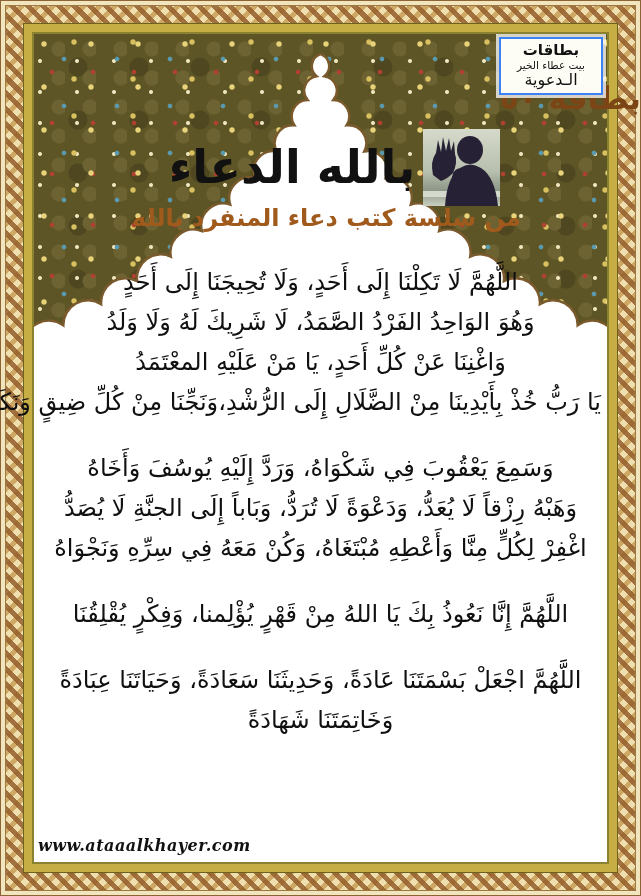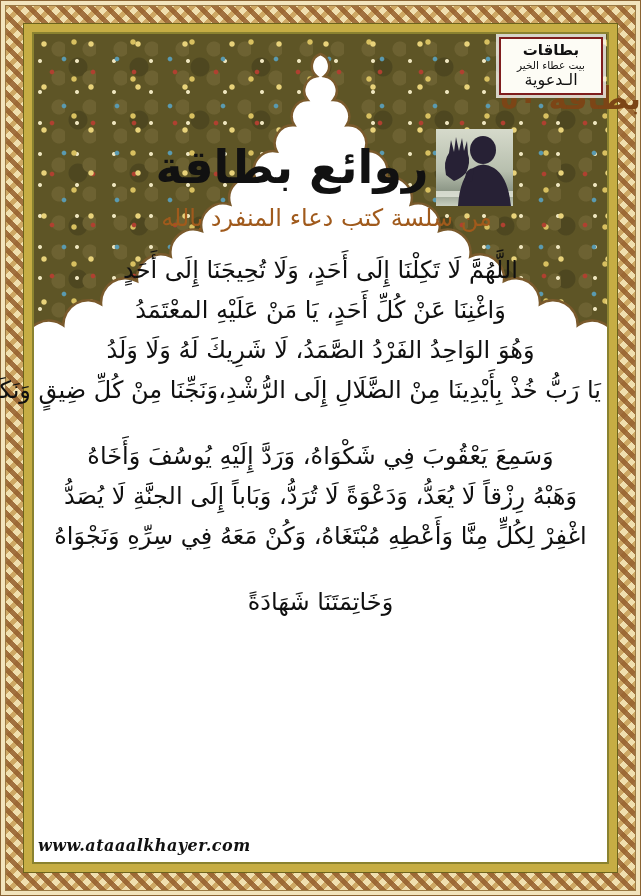--- a/index.html
+++ b/index.html
@@ -31,49 +31,49 @@
       radial-gradient(circle at 40px 8px,#d8c060 2.2px,transparent 3.2px),
       radial-gradient(circle at 6px 27px,#efe6c0 1.5px,transparent 2.4px),
       radial-gradient(circle at 25px 15px,#6d6232 7px,transparent 8px),
       radial-gradient(circle at 44px 33px,#4e4720 9px,transparent 10px);
     background-size:47px 43px,53px 47px,41px 51px,59px 37px,37px 31px,31px 29px,61px 53px;
   }
   .floral svg{position:absolute;inset:0;width:100%;height:100%;}
   
   .stamp{
     position:absolute;top:37px;right:38px;width:96px;z-index:6;
-    background:#fdfcf5;border:2px solid #7f1d1d;
+    background:#fdfcf5;border:2px solid #3b82f6;
     box-shadow:0 0 0 3px rgba(255,255,255,.75);
     text-align:center;color:#111;padding:3px 2px 4px;direction:rtl;
   }
   .stamp .s1{font-size:15px;font-weight:bold;line-height:17px;}
   .stamp .s2{font-size:10.5px;font-weight:normal;line-height:12px;}
   .stamp .s3{font-size:16px;font-weight:normal;line-height:18px;}
   
   .card-number{
     position:absolute;top:80px;left:0;right:0;z-index:5;
     text-align:right;font-size:31px;font-weight:bold;color:#7c4516;direction:rtl;
   }
   .title-row{
     position:absolute;top:127px;left:0;right:0;z-index:5;height:80px;
     display:flex;align-items:center;justify-content:center;gap:8px;
     transform:translateX(14px);
   }
   .main-title{font-size:46px;font-weight:bold;color:#111;direction:rtl;line-height:80px;}
   .prayer-img{width:77px;height:77px;flex:0 0 auto;display:block;}
   .subtitle{
     position:absolute;top:204px;left:0;right:0;z-index:5;
-    text-align:center;font-size:24px;font-weight:normal;color:#a05a1c;direction:rtl;padding-left:12px;
+    text-align:center;font-size:24px;font-weight:bold;color:#a05a1c;direction:rtl;padding-left:12px;
   }
   
   .duaa{
     position:absolute;top:246px;left:40px;right:40px;z-index:5;
     direction:rtl;text-align:center;color:#101010;
   }
-  .duaa .para{margin:4px 0 26px 0;}
+  .duaa .para{margin:16px 0 26px 0;}
   .duaa .line{white-space:nowrap;font-size:24px;line-height:40px;font-weight:500;}
   
   .site-url{
     position:absolute;left:38px;top:836px;z-index:5;
     font-family:"DejaVu Serif",serif;font-style:italic;font-weight:bold;
     font-size:16px;color:#111;letter-spacing:.5px;
   }
 </style>
 </head>
 <body>
@@ -93,21 +93,21 @@
 
   <div class="stamp">
     <div class="s1">بطاقات</div>
     <div class="s2">بيت عطاء الخير</div>
     <div class="s3">الـدعوية</div>
   </div>
 
   <div class="card-number">بطاقة ٥٠</div>
 
   <div class="title-row">
-    <div class="main-title">روائع بطاقة</div>
+    <div class="main-title">بالله الدعاء</div>
     <svg class="prayer-img" viewBox="0 0 77 77">
       <defs>
         <linearGradient id="pbg" x1="0" y1="0" x2="0" y2="1">
           <stop offset="0" stop-color="#d6dacb"></stop>
           <stop offset=".55" stop-color="#b7bfae"></stop>
           <stop offset=".8" stop-color="#8d9787"></stop>
           <stop offset="1" stop-color="#c8cfc0"></stop>
         </linearGradient>
       </defs>
       <rect x="0" y="0" width="77" height="77" fill="url(#pbg)"></rect>
@@ -120,31 +120,33 @@
         <path d="M30 44 Q34 38 38 40 L36 52 L28 54 Z"></path>
       </g>
     </svg>
   </div>
 
   <div class="subtitle">من سلسة كتب دعاء المنفرد بالله</div>
 
   <div class="duaa">
     <div class="para">
       <div class="line">اللَّهُمَّ لَا تَكِلْنَا إِلَى أَحَدٍ، وَلَا تُحِيجَنَا إِلَى أَحَدٍ</div>
+      <div class="line">وَهُوَ الوَاحِدُ الفَرْدُ الصَّمَدُ، لَا شَرِيكَ لَهُ وَلَا وَلَدُ</div>
       <div class="line">وَاغْنِنَا عَنْ كُلِّ أَحَدٍ، يَا مَنْ عَلَيْهِ المعْتَمَدُ</div>
-      <div class="line">وَهُوَ الوَاحِدُ الفَرْدُ الصَّمَدُ، لَا شَرِيكَ لَهُ وَلَا وَلَدُ</div>
       <div class="line">يَا رَبُّ خُذْ بِأَيْدِينَا مِنْ الضَّلَالِ إِلَى الرُّشْدِ،وَنَجِّنَا مِنْ كُلِّ ضِيقٍ وَنَكَدٍ</div>
     </div>
     <div class="para">
       <div class="line">وَسَمِعَ يَعْقُوبَ فِي شَكْوَاهُ، وَرَدَّ إِلَيْهِ يُوسُفَ وَأَخَاهُ</div>
       <div class="line">وَهَبْهُ رِزْقاً لَا يُعَدُّ، وَدَعْوَةً لَا تُرَدُّ، وَبَاباً إِلَى الجنَّةِ لَا يُصَدُّ</div>
       <div class="line">اغْفِرْ لِكُلٍّ مِنَّا وَأَعْطِهِ مُبْتَغَاهُ، وَكُنْ مَعَهُ فِي سِرِّهِ وَنَجْوَاهُ</div>
     </div>
     <div class="para">
+      <div class="line">اللَّهُمَّ إِنَّا نَعُوذُ بِكَ يَا اللهُ مِنْ قَهْرٍ يُؤْلِمنا، وَفِكْرٍ يُقْلِقُنَا</div>
     </div>
     <div class="para">
+      <div class="line">اللَّهُمَّ اجْعَلْ بَسْمَتَنَا عَادَةً، وَحَدِيثَنَا سَعَادَةً، وَحَيَاتَنَا عِبَادَةً</div>
       <div class="line">وَخَاتِمَتَنَا شَهَادَةً</div>
     </div>
   </div>
 
   <div class="site-url">www.ataaalkhayer.com</div>
 
 </div>
 
 </body></html>

